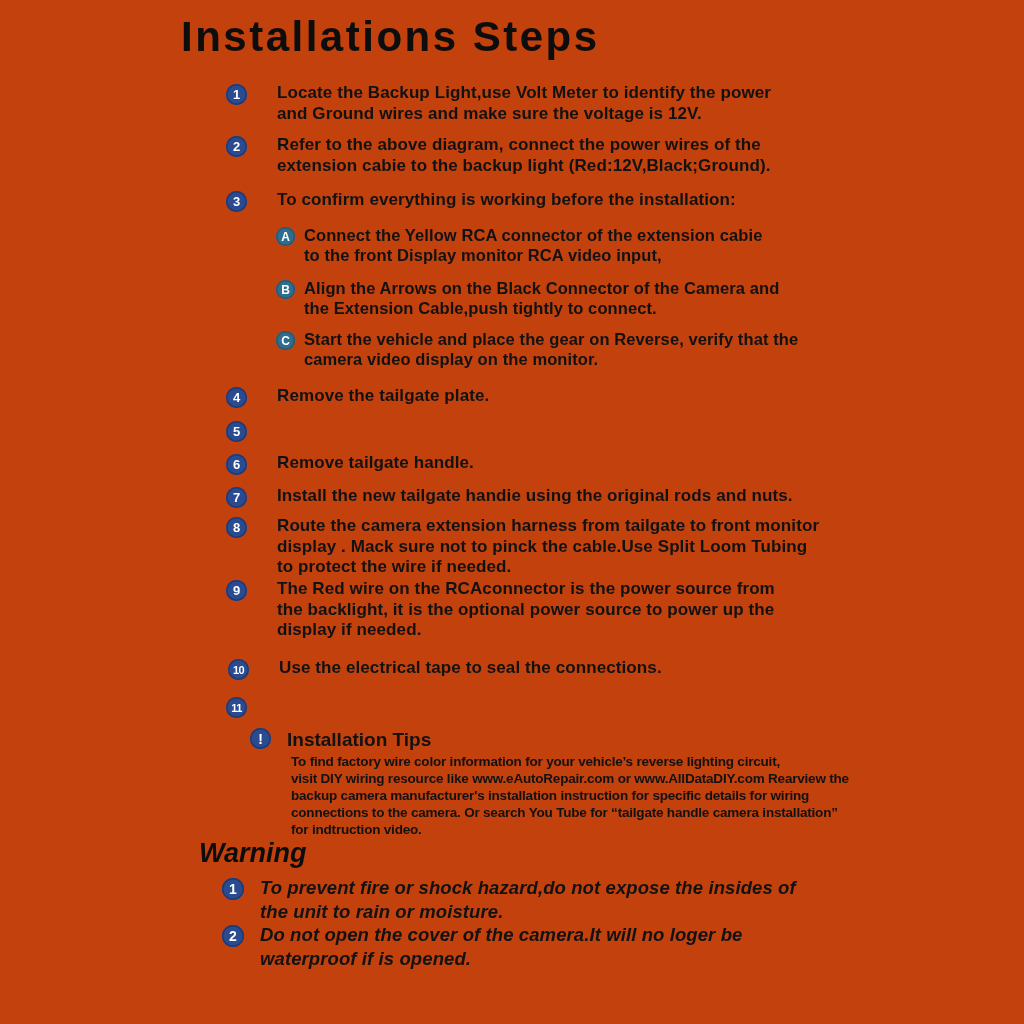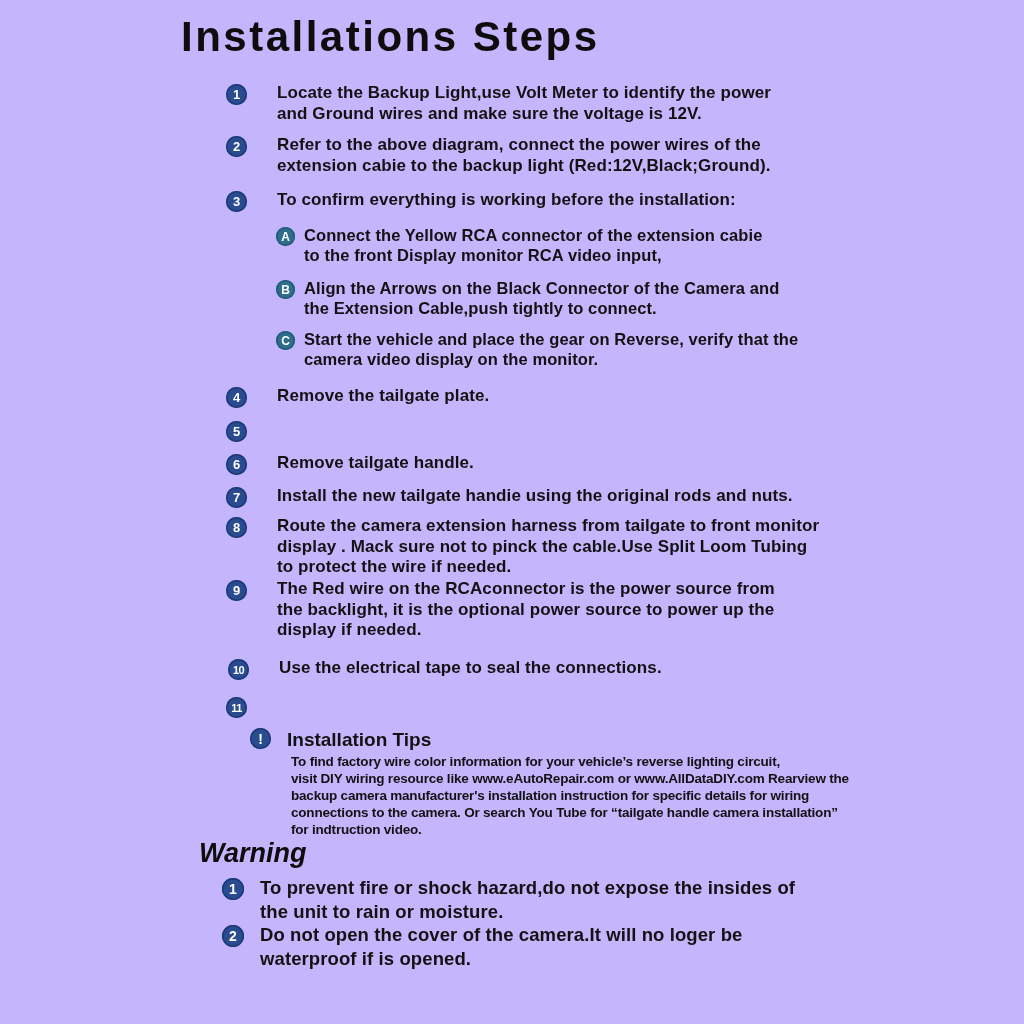--- a/index.html
+++ b/index.html
@@ -1,19 +1,19 @@
 <!DOCTYPE html>
 <html><head>
 <meta charset="utf-8">
 <style>
   html,body{margin:0;padding:0;background:#ffffff;}
   .doc{
     position:relative;
     width:1024px;height:1024px;
-    background:#c4b5fd;
+    background:#c2410c;
     font-family:"Liberation Sans","DejaVu Sans",sans-serif;
     font-weight:bold;
     color:#121212;
     overflow:hidden;
   }
   .abs{position:absolute;}
   .page-title{
     font-size:42px;
     letter-spacing:2.5px;
     line-height:50px;
@@ -43,21 +43,21 @@
   .step .txt{margin-left:30px;}
   .substep .txt{margin-left:9px;font-size:16.5px;line-height:19.5px;}
   .tips-heading{font-size:19px;margin-left:16px;margin-top:1px;}
   .tips-body{
     white-space:pre-line;
     font-size:13.5px;
     line-height:17px;
     letter-spacing:-0.2px;
   }
   .warning-title{font-size:27px;color:#0d0d0d;}
-  .warnrow .txt{margin-left:16px;font-size:18.5px;line-height:23.5px;}
+  .warnrow .txt{margin-left:16px;font-size:18.5px;line-height:23.5px;font-style:italic;}
 </style>
 </head>
 <body>
 
 <div class="doc">
 
   <h1 class="abs page-title" style="left:181px;top:12px;margin:0;">Installations Steps</h1>
 
   <div class="abs row step" style="left:226px;top:83px;">
     <span class="badge num">1</span>

